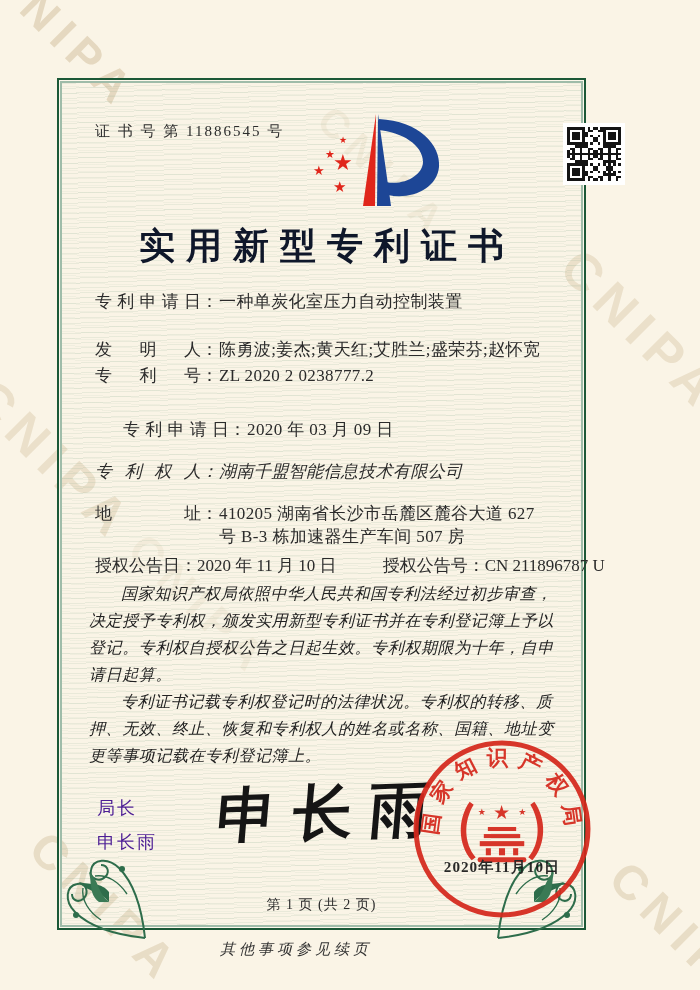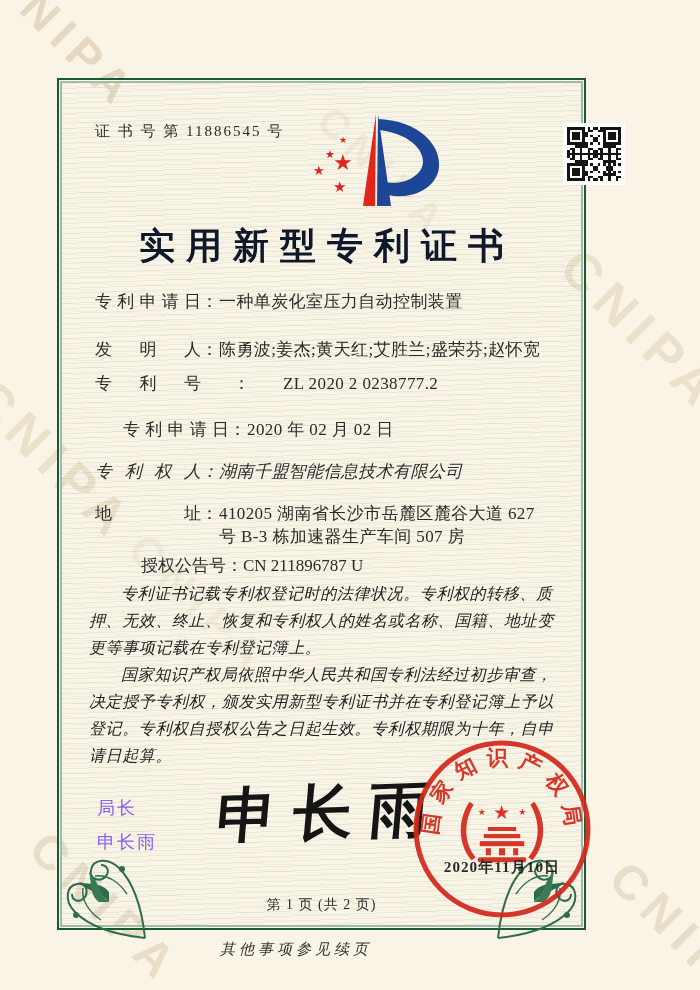--- a/index.html
+++ b/index.html
@@ -68,34 +68,34 @@
     position:absolute; left:36px; right:34px;
     display:flex; align-items:flex-start;
     font-size:17px; color:#2b2b2b; line-height:23px;
   }
   .flabel {
     display:inline-block; width:106px; flex:0 0 106px;
     text-align:justify; text-align-last:justify;
   }
   .colon { flex:0 0 18px; }
   .fvalue { flex:1; letter-spacing:.4px; }
-  .r1 { top:210px; } .r2 { top:258px; } .r3 { top:292px;gap:32px; }
+  .r1 { top:210px; } .r2 { top:258px; } .r3 { top:284px; }
   .r4 { top:338px;margin-left:28px; } .r5 { top:380px;font-style:italic; } .r6 { top:422px; }
   .r7 { top:474px; }
   .grant-no { margin-left:46px; white-space:nowrap; }
   .grant-pair { white-space:nowrap; }
   
   .paras {
     position:absolute; left:30px; right:28px; top:500px;
     font-size:16px; line-height:27px; color:#222;
     font-style:italic; letter-spacing:.6px;
   }
   .paras p { text-indent:2em; }
   
-  .signer { position:absolute; left:38px; font-size:18px; color:#8b5cf6; letter-spacing:2px; }
+  .signer { position:absolute; left:38px; font-size:18px; color:#4c1d95; letter-spacing:2px; }
   .signer-title { top:716px; }
   .signer-name  { top:750px; }
   .signature {
     position:absolute; left:158px; top:692px; width:280px;
     font-size:60px; color:#151515; font-weight:600;
     transform:rotate(-2deg) skewX(-7deg);
     letter-spacing:16px; white-space:nowrap;
   }
   
   .seal { position:absolute; left:352px; top:658px; width:182px; height:182px; opacity:.93; z-index:4; }
@@ -425,39 +425,40 @@
     <span class="fvalue">陈勇波;姜杰;黄天红;艾胜兰;盛荣芬;赵怀宽</span>
   </div>
   <div class="row r3">
     <span class="flabel">专利号</span>
       <span class="colon">：</span>
     <span class="fvalue">ZL 2020 2 0238777.2</span>
   </div>
   <div class="row r4">
     <span class="flabel">专利申请日</span>
       <span class="colon">：</span>
-    <span class="fvalue">2020 年 02 月 02 日</span>
+    <span class="fvalue">2020 年 03 月 09 日</span>
   </div>
   <div class="row r5">
     <span class="flabel">专利权人</span>
       <span class="colon">：</span>
     <span class="fvalue">湖南千盟智能信息技术有限公司</span>
   </div>
   <div class="row r6">
     <span class="flabel">地址</span>
       <span class="colon">：</span>
     <span class="fvalue">410205 湖南省长沙市岳麓区麓谷大道 627 号 B-3 栋加速器生产车间 507 房</span>
   </div>
   <div class="row r7">
+    <span class="grant-pair"><span>授权公告日</span>：<span>2020 年 11 月 10 日</span></span>
     <span class="grant-pair grant-no"><span>授权公告号</span>：<span>CN 211896787 U</span></span>
   </div>
 
   <div class="paras">
+    <p>国家知识产权局依照中华人民共和国专利法经过初步审查，决定授予专利权，颁发实用新型专利证书并在专利登记簿上予以登记。专利权自授权公告之日起生效。专利权期限为十年，自申请日起算。</p>
     <p>专利证书记载专利权登记时的法律状况。专利权的转移、质押、无效、终止、恢复和专利权人的姓名或名称、国籍、地址变更等事项记载在专利登记簿上。</p>
-    <p>国家知识产权局依照中华人民共和国专利法经过初步审查，决定授予专利权，颁发实用新型专利证书并在专利登记簿上予以登记。专利权自授权公告之日起生效。专利权期限为十年，自申请日起算。</p>
   </div>
 
   <div class="signer signer-title">局长</div>
   <div class="signer signer-name">申长雨</div>
   <div class="signature">申长雨</div>
 
   <svg class="seal" viewBox="0 0 180 180">
     <circle cx="90" cy="90" r="85" fill="none" stroke="#d5281c" stroke-width="5"></circle>
     <defs>
         <path id="sealArc" d="M 27,90 A 63,63 0 1 1 153,90"></path>

